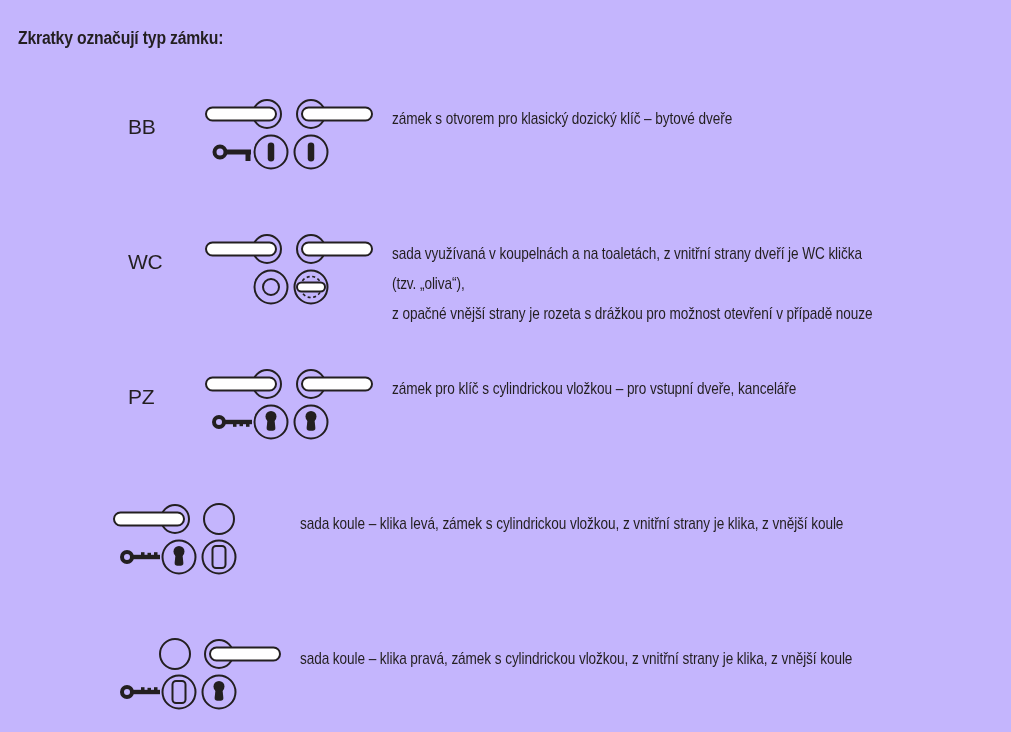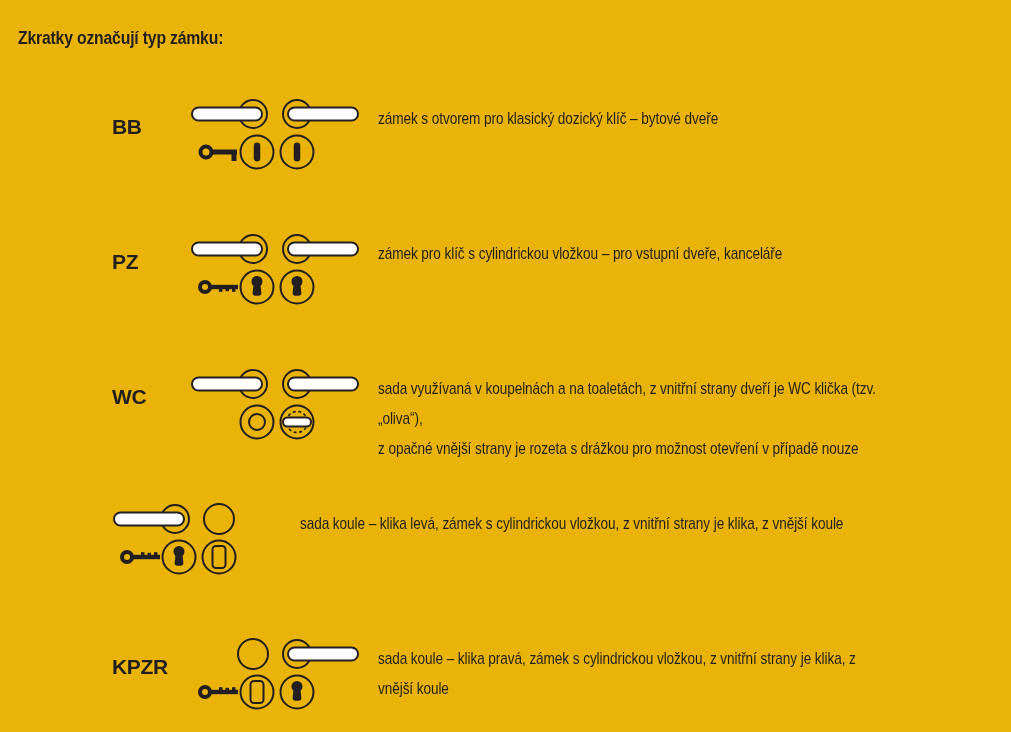--- a/index.html
+++ b/index.html
@@ -1,19 +1,19 @@
 <!DOCTYPE html>
 <html><head>
 <meta charset="utf-8">
 <style>
   html,body{margin:0;padding:0;background:#ffffff;}
   .page{
     position:relative;
     width:1011px;height:732px;
-    background:#eab308;
+    background:#c4b5fd;
     font-family:"Liberation Sans", sans-serif;
     color:#231f20;
     overflow:hidden;
   }
   .title{
     margin:28px 0 0 18px;
     font-size:17.5px;
     font-weight:bold;
     letter-spacing:-0.2px;
     transform:scaleX(0.9);
@@ -25,23 +25,24 @@
     display:flex;
     align-items:flex-start;
     padding-left:112px;
     height:80px;
     margin-bottom:55px;
   }
   .row-label{
     width:95px;
     padding-top:17px;
     font-size:21px;
-    font-weight:bold;
+    font-weight:normal;
     letter-spacing:-0.3px;
     line-height:30px;
+    margin-left:16px;
   }
   .row-icon{width:170px;height:80px;flex:0 0 170px;}
   .row-desc{
     margin-left:18px;
     padding-top:9px;
     width:770px;
     font-size:17px;
     line-height:30px;
     letter-spacing:-0.1px;
     transform:scaleX(0.8);
@@ -85,20 +86,43 @@
         </g>
         <g>
           <circle class="s" cx="107" cy="57" r="16.5"></circle>
           <rect class="f" x="103.75" y="47.5" width="6.5" height="19" rx="3.25"></rect>
         </g>
       </svg>
       <div class="row-desc">zámek s otvorem pro klasický dozický klíč – bytové dveře</div>
     </div>
 
     <div class="row">
+      <div class="row-label">WC</div>
+      <svg class="row-icon" viewBox="0 0 170 80">
+        <g>
+          <circle class="s" cx="63" cy="19" r="14"></circle>
+          <rect class="sw" x="2" y="12.5" width="70" height="13" rx="6.5"></rect>
+          <circle class="s" cx="107" cy="19" r="14"></circle>
+          <rect class="sw" x="98" y="12.5" width="70" height="13" rx="6.5"></rect>
+        </g>
+        <g>
+          <circle class="s" cx="67" cy="57" r="16.5"></circle>
+          <circle class="s" cx="67" cy="57" r="8"></circle>
+        </g>
+        <g>
+          <circle class="s" cx="107" cy="57" r="16.5"></circle>
+          <circle class="dash" cx="107" cy="57" r="10.5"></circle>
+          <rect class="sw" x="93" y="52.5" width="28" height="9" rx="4.5"></rect>
+        </g>
+      </svg>
+      <div class="row-desc">sada využívaná v koupelnách a na toaletách, z vnitřní strany dveří je WC klička (tzv. „oliva“),
+z opačné vnější strany je rozeta s drážkou pro možnost otevření v případě nouze</div>
+    </div>
+
+    <div class="row">
       <div class="row-label">PZ</div>
       <svg class="row-icon" viewBox="0 0 170 80">
         <g>
           <circle class="s" cx="63" cy="19" r="14"></circle>
           <rect class="sw" x="2" y="12.5" width="70" height="13" rx="6.5"></rect>
           <circle class="s" cx="107" cy="19" r="14"></circle>
           <rect class="sw" x="98" y="12.5" width="70" height="13" rx="6.5"></rect>
         </g>
         <g>
           <circle class="kb" cx="15" cy="57" r="5"></circle>
@@ -115,43 +139,20 @@
         <g>
           <circle class="s" cx="107" cy="57" r="16.5"></circle>
           <circle class="f" cx="107" cy="51.5" r="5.5"></circle>
           <path class="f" d="M103.8 52 L110.2 52 L111.4 63 Q111.4 65.8 108.6 65.8 L105.4 65.8 Q102.6 65.8 102.6 63 Z"></path>
         </g>
       </svg>
       <div class="row-desc">zámek pro klíč s cylindrickou vložkou – pro vstupní dveře, kanceláře</div>
     </div>
 
     <div class="row">
-      <div class="row-label">WC</div>
-      <svg class="row-icon" viewBox="0 0 170 80">
-        <g>
-          <circle class="s" cx="63" cy="19" r="14"></circle>
-          <rect class="sw" x="2" y="12.5" width="70" height="13" rx="6.5"></rect>
-          <circle class="s" cx="107" cy="19" r="14"></circle>
-          <rect class="sw" x="98" y="12.5" width="70" height="13" rx="6.5"></rect>
-        </g>
-        <g>
-          <circle class="s" cx="67" cy="57" r="16.5"></circle>
-          <circle class="s" cx="67" cy="57" r="8"></circle>
-        </g>
-        <g>
-          <circle class="s" cx="107" cy="57" r="16.5"></circle>
-          <circle class="dash" cx="107" cy="57" r="10.5"></circle>
-          <rect class="sw" x="93" y="52.5" width="28" height="9" rx="4.5"></rect>
-        </g>
-      </svg>
-      <div class="row-desc">sada využívaná v koupelnách a na toaletách, z vnitřní strany dveří je WC klička (tzv. „oliva“),
-z opačné vnější strany je rozeta s drážkou pro možnost otevření v případě nouze</div>
-    </div>
-
-    <div class="row">
       <svg class="row-icon" viewBox="0 0 170 80">
         <g>
           <circle class="s" cx="63" cy="19" r="14"></circle>
           <rect class="sw" x="2" y="12.5" width="70" height="13" rx="6.5"></rect>
         </g>
         <g>
           <circle class="s" cx="107" cy="19" r="15"></circle>
         </g>
         <g>
           <circle class="kb" cx="15" cy="57" r="5"></circle>
@@ -167,21 +168,20 @@
         </g>
         <g>
           <circle class="s" cx="107" cy="57" r="16.5"></circle>
           <rect class="s" x="100.5" y="46" width="13" height="22" rx="3.5"></rect>
         </g>
       </svg>
       <div class="row-desc">sada koule – klika levá, zámek s cylindrickou vložkou, z vnitřní strany je klika, z vnější koule</div>
     </div>
 
     <div class="row">
-      <div class="row-label">KPZR</div>
       <svg class="row-icon" viewBox="0 0 170 80">
         <g>
           <circle class="s" cx="63" cy="19" r="15"></circle>
         </g>
         <g>
           <circle class="s" cx="107" cy="19" r="14"></circle>
           <rect class="sw" x="98" y="12.5" width="70" height="13" rx="6.5"></rect>
         </g>
         <g>
           <circle class="kb" cx="15" cy="57" r="5"></circle>

